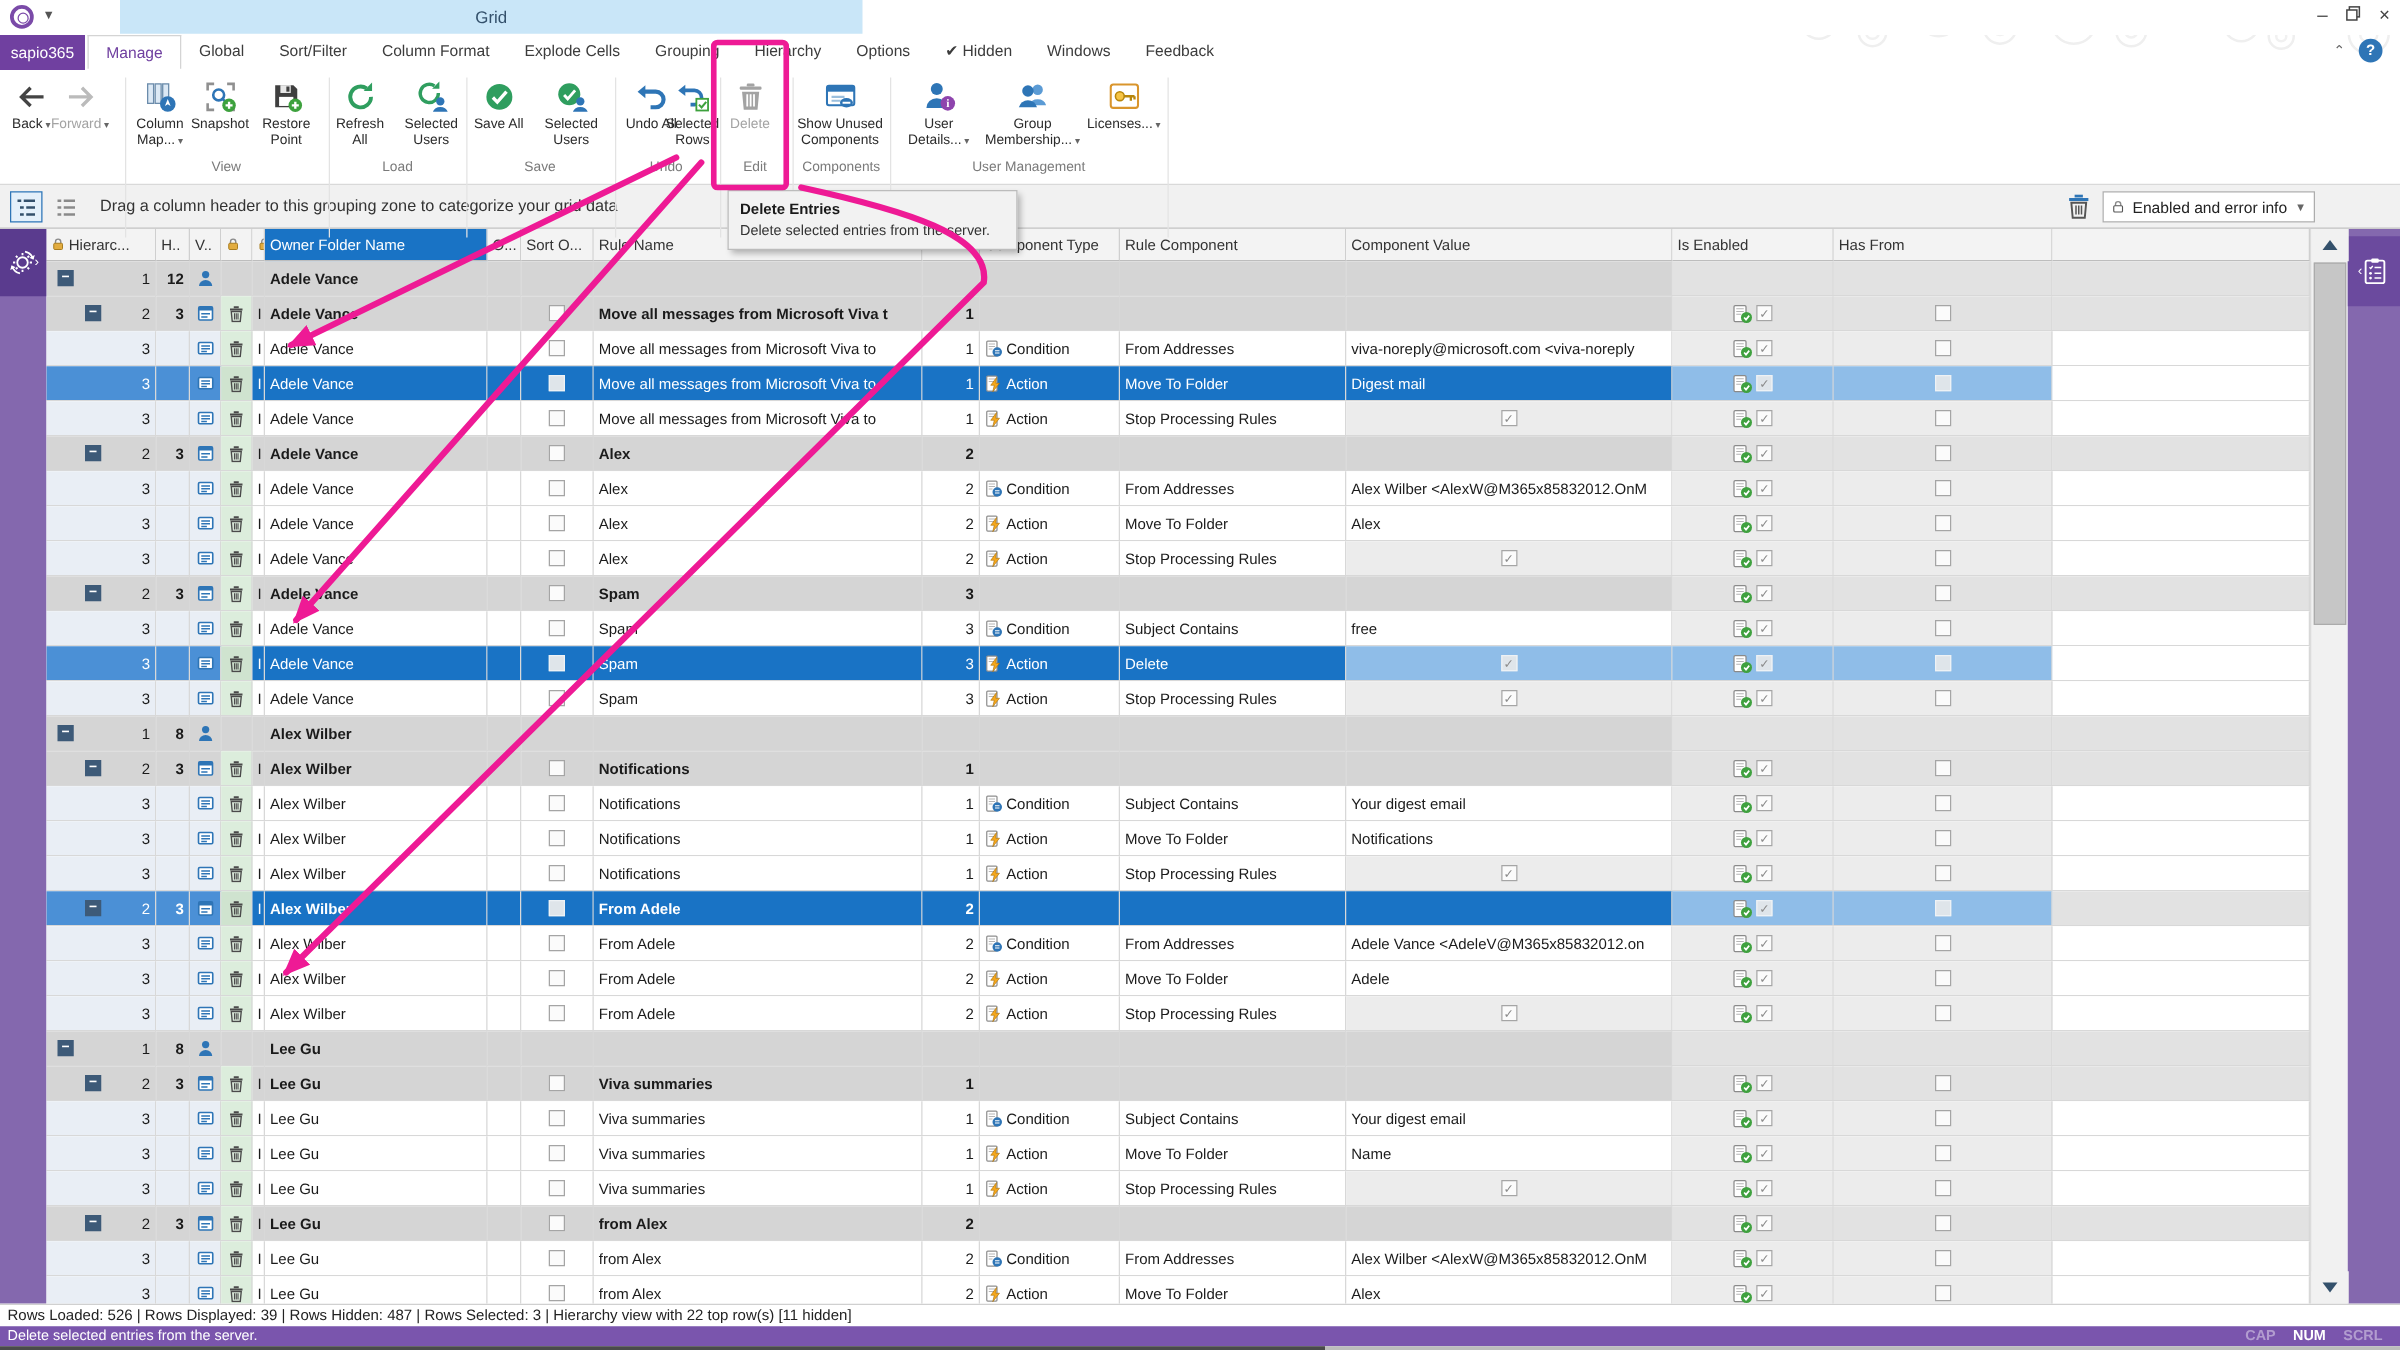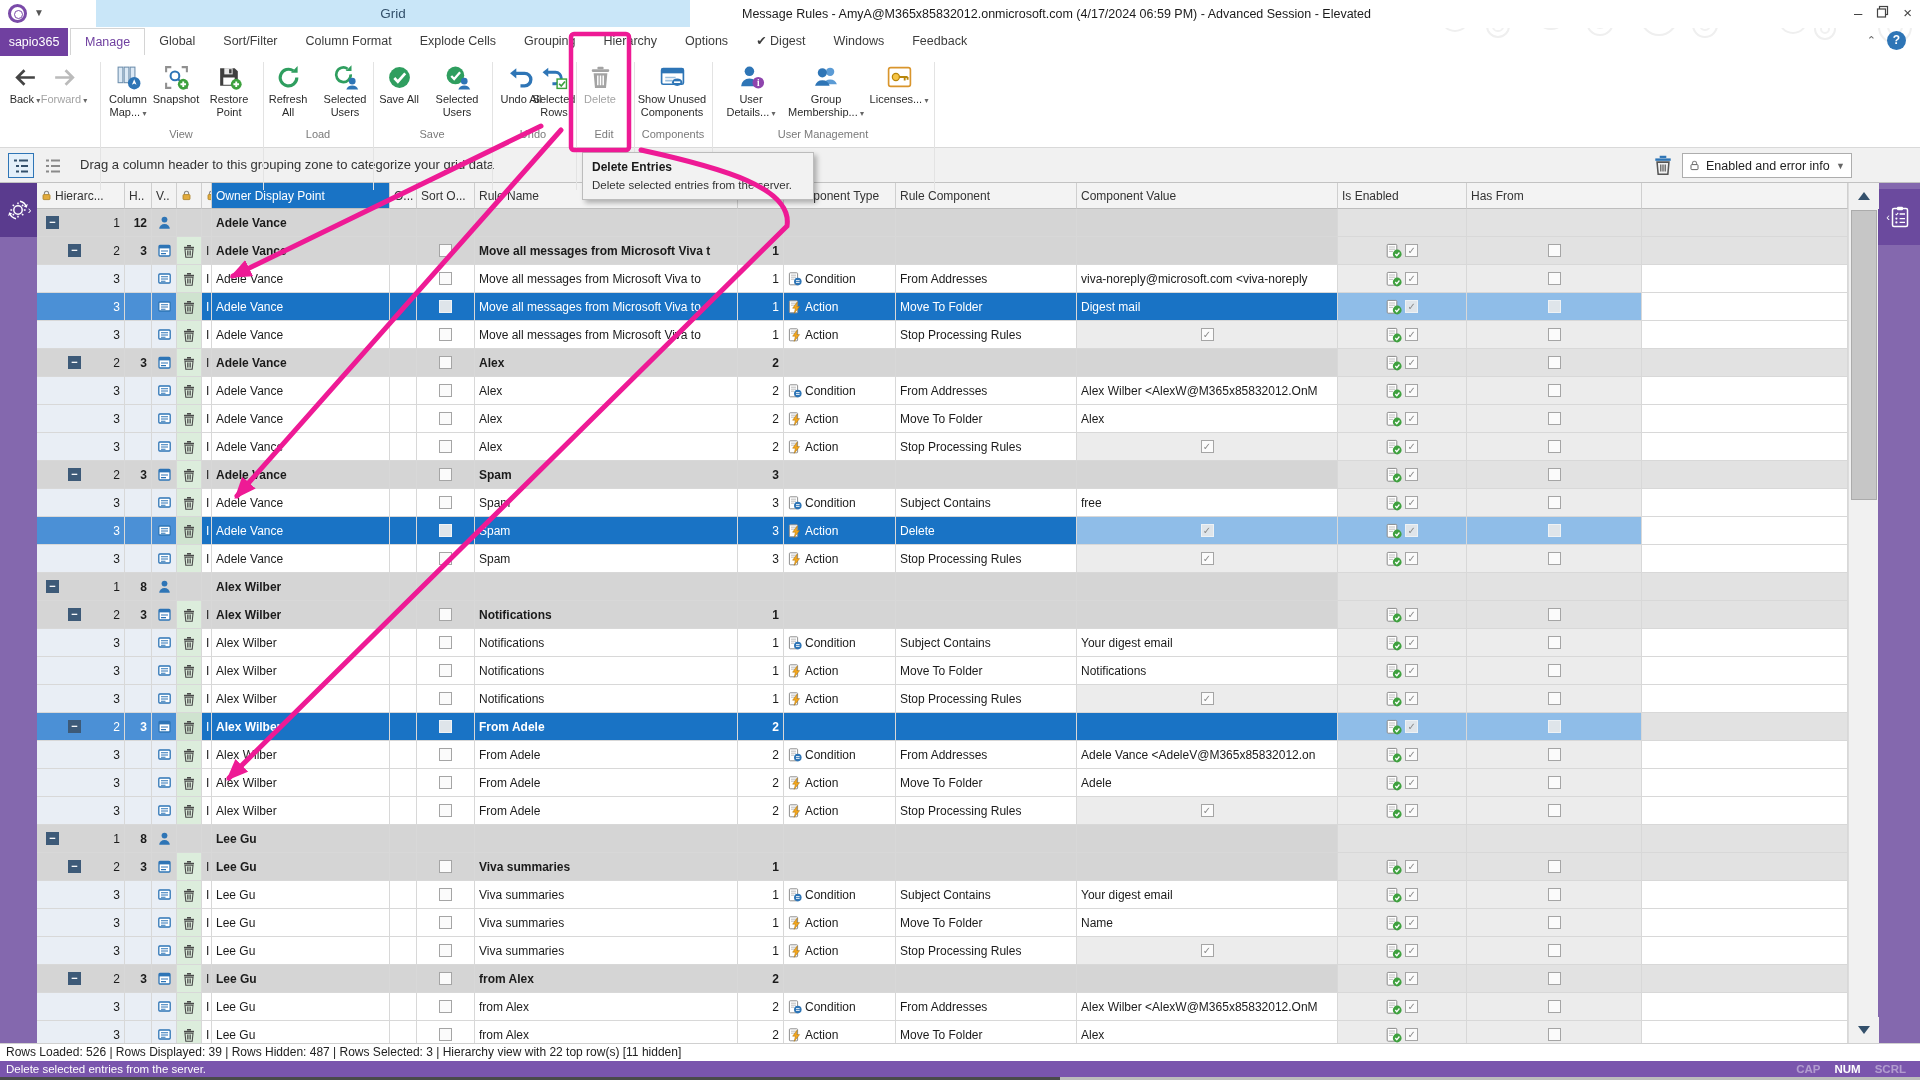--- a/index.html
+++ b/index.html
@@ -121,21 +121,20 @@
   #bottomstrip{position:absolute;left:0;top:1077px;width:1920px;height:3px;background:#bcbcbc;z-index:5;}
   #bthumb{position:absolute;left:0;top:0;width:1060px;height:3px;background:#4a4a4a;}
 </style>
 </head>
 <body>
 
 <div id="titlebar">
   <div id="appicon"></div>
   <div id="qacaret">▼</div>
   <div id="ctxtab">Grid</div>
-  <div id="wtitle">Message Rules - AmyA@M365x85832012.onmicrosoft.com (4/17/2024 06:59 PM) - Advanced Session - Elevated</div>
 </div>
 <div id="deco">
     <div class="dc" style="left: 40px; top: 8px; width: 26px; height: 26px;"></div>
     <div class="dc" style="left: 86px; top: 20px; width: 20px; height: 20px;"></div>
     <div class="dc" style="left: 134px; top: 2px; width: 30px; height: 30px;"></div>
     <div class="dc" style="left: 186px; top: 14px; width: 24px; height: 24px;"></div>
     <div class="dc" style="left: 240px; top: 4px; width: 34px; height: 34px;"></div>
     <div class="dc" style="left: 292px; top: 18px; width: 22px; height: 22px;"></div>
     <div class="dc" style="left: 332px; top: 0px; width: 30px; height: 30px;"></div>
     <div class="dc" style="left: 378px; top: 10px; width: 26px; height: 26px;"></div>
@@ -156,21 +155,21 @@
   <div id="apptab">sapio365</div>
   <div id="tabs">
       <div class="tab active">Manage</div>
       <div class="tab">Global</div>
       <div class="tab">Sort/Filter</div>
       <div class="tab">Column Format</div>
       <div class="tab">Explode Cells</div>
       <div class="tab">Grouping</div>
       <div class="tab">Hierarchy</div>
       <div class="tab">Options</div>
-      <div class="tab">✔ Digest</div>
+      <div class="tab">✔ Hidden</div>
       <div class="tab">Windows</div>
       <div class="tab">Feedback</div>
     </div>
   <div id="ribcollapse">⌃</div>
   <div id="helpbtn">?</div>
 </div>
 
 <div id="ribbon">
     <div class="rbtn" style="left: 2px; width: 46px;">
       <div class="ric">
@@ -408,21 +407,21 @@
           <rect x="2" y="4.6" width="7" height="5" rx="0.8" fill="#e2ac3f" stroke="#a87c1e" stroke-width="0.8"></rect>
         </svg>
       </div>
       <div class="hc" style="width: 10px;">
         <svg class="ilock" viewBox="0 0 11 11">
           <path d="M3.4,4.6V3.4a2.1,2.1 0 0 1 4.2,0v1.2" fill="none" stroke="#8a8a8a" stroke-width="1.1"></path>
           <rect x="2" y="4.6" width="7" height="5" rx="0.8" fill="#e2ac3f" stroke="#a87c1e" stroke-width="0.8"></rect>
         </svg>
       </div>
       <div class="hc selh" style="width: 178px;">
-        <span>Owner Display Point</span>
+        <span>Owner Folder Name</span>
       </div>
       <div class="hc" style="width: 27px;">
         <span>O...</span>
       </div>
       <div class="hc" style="width: 58px;">
         <span>Sort O...</span>
       </div>
       <div class="hc" style="width: 263px;">
         <span>Rule Name</span>
       </div>

